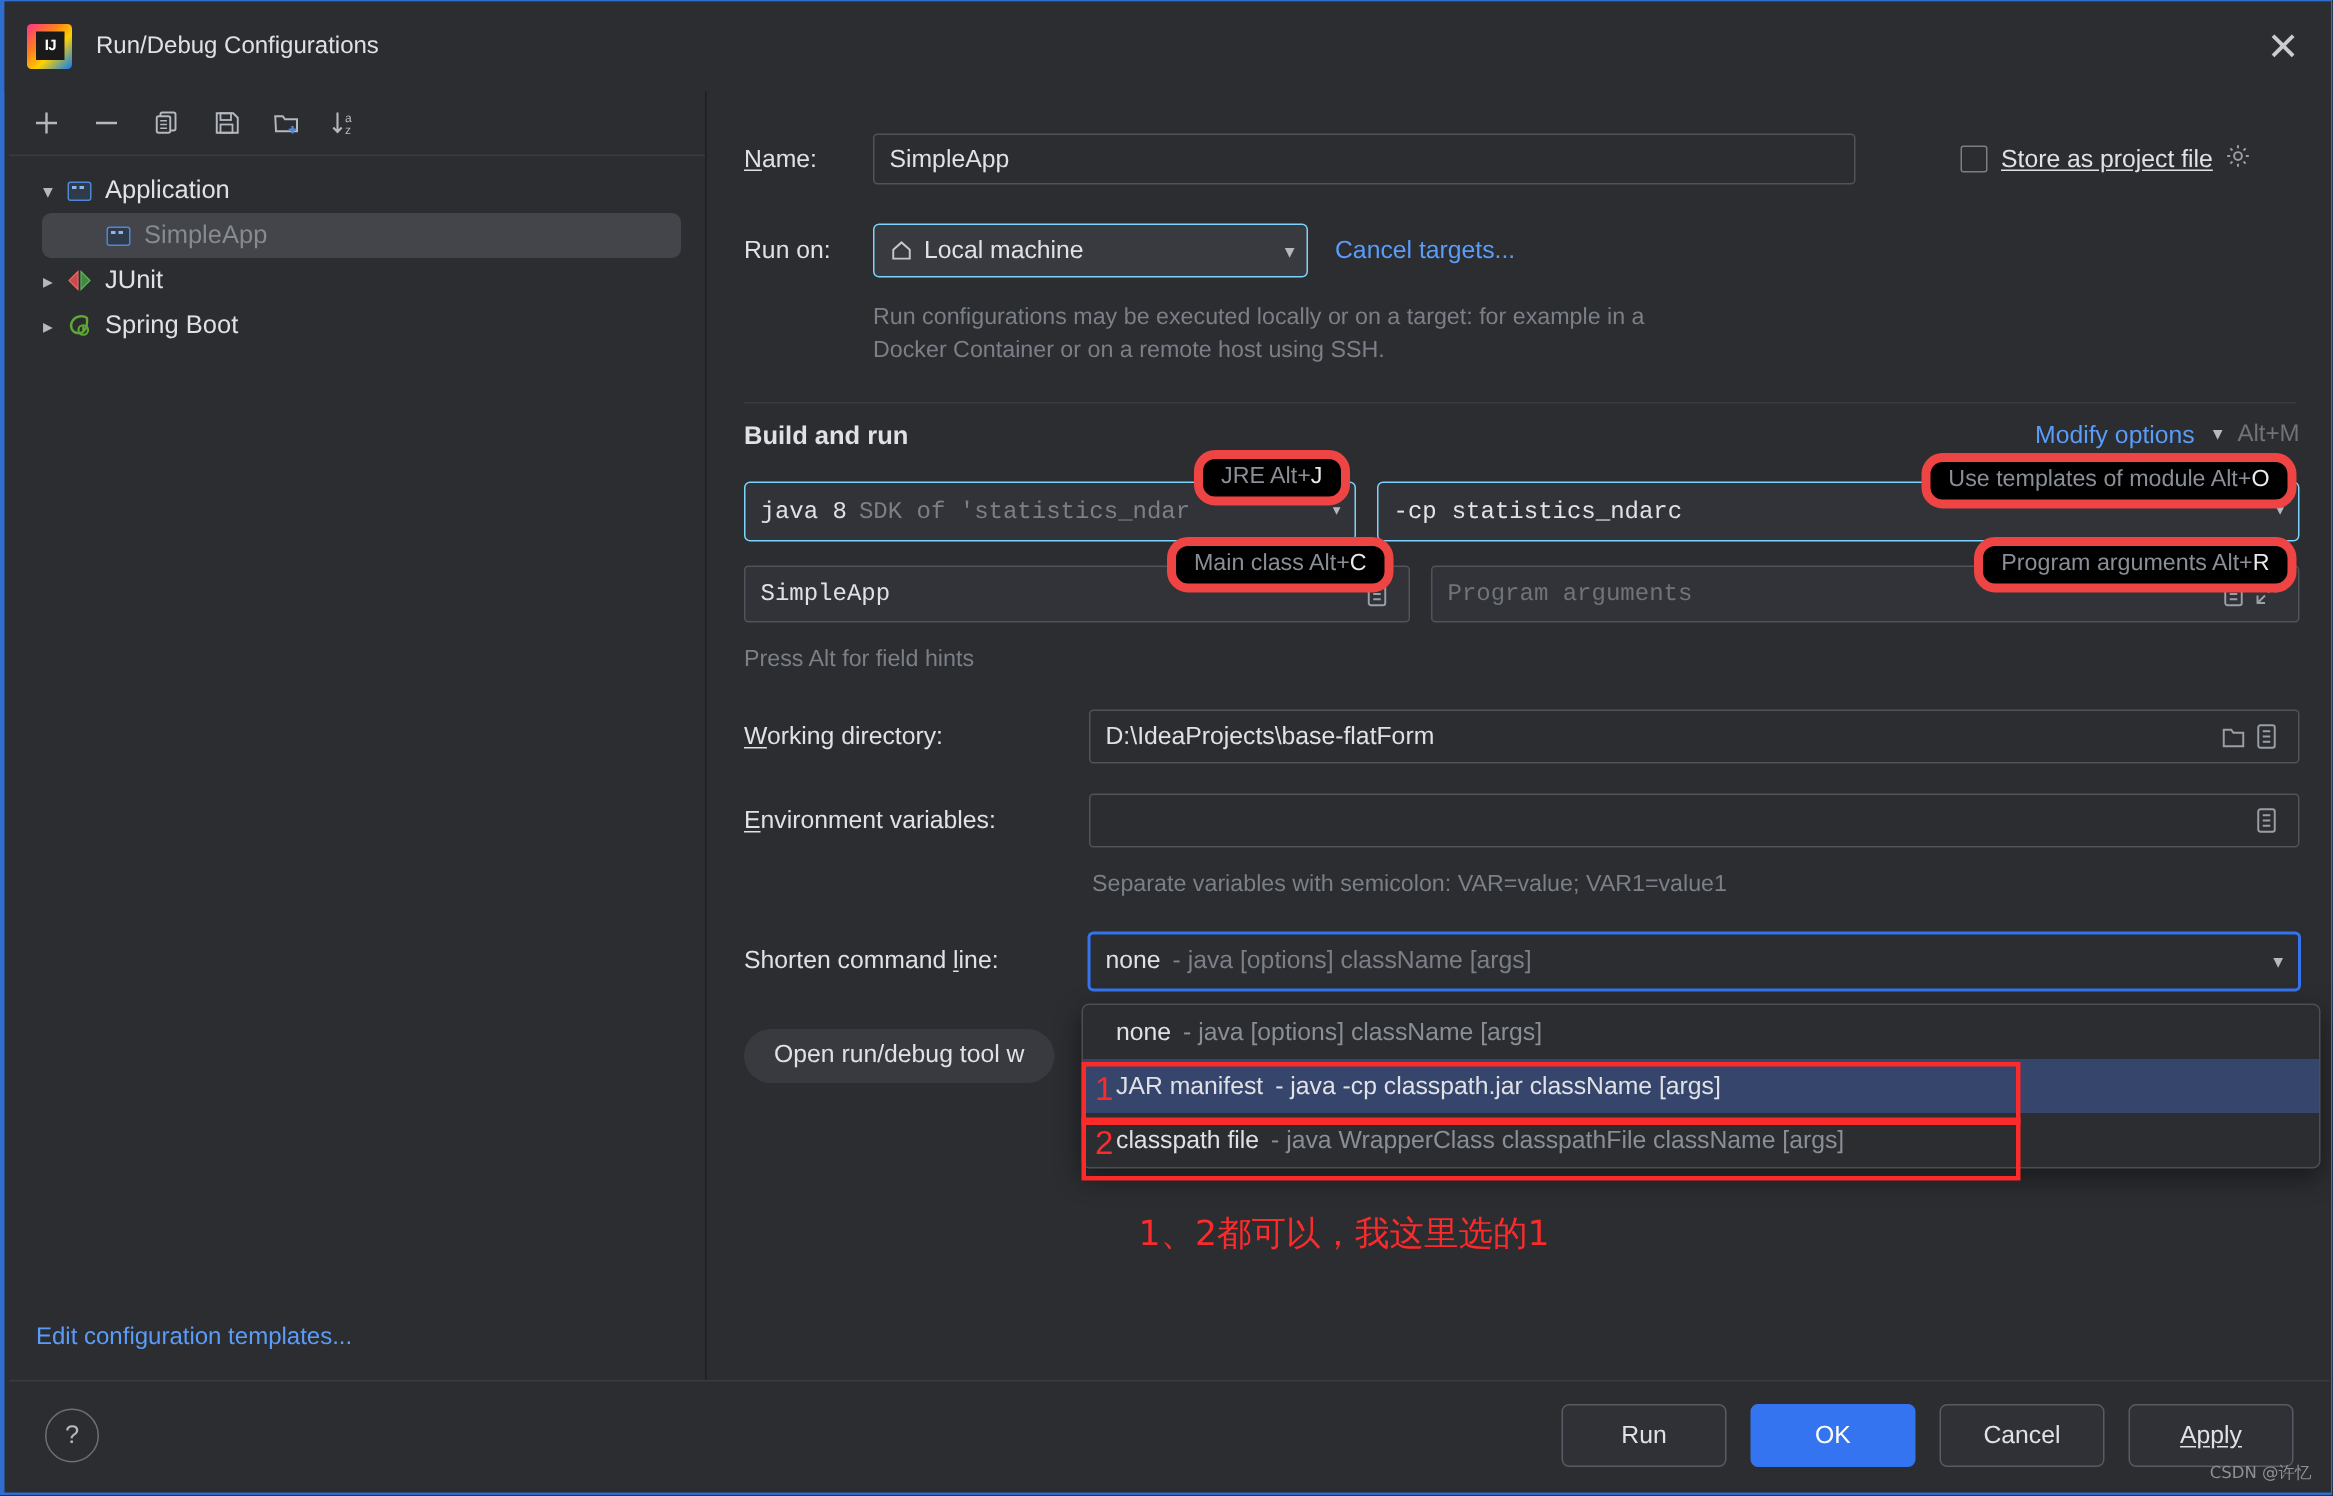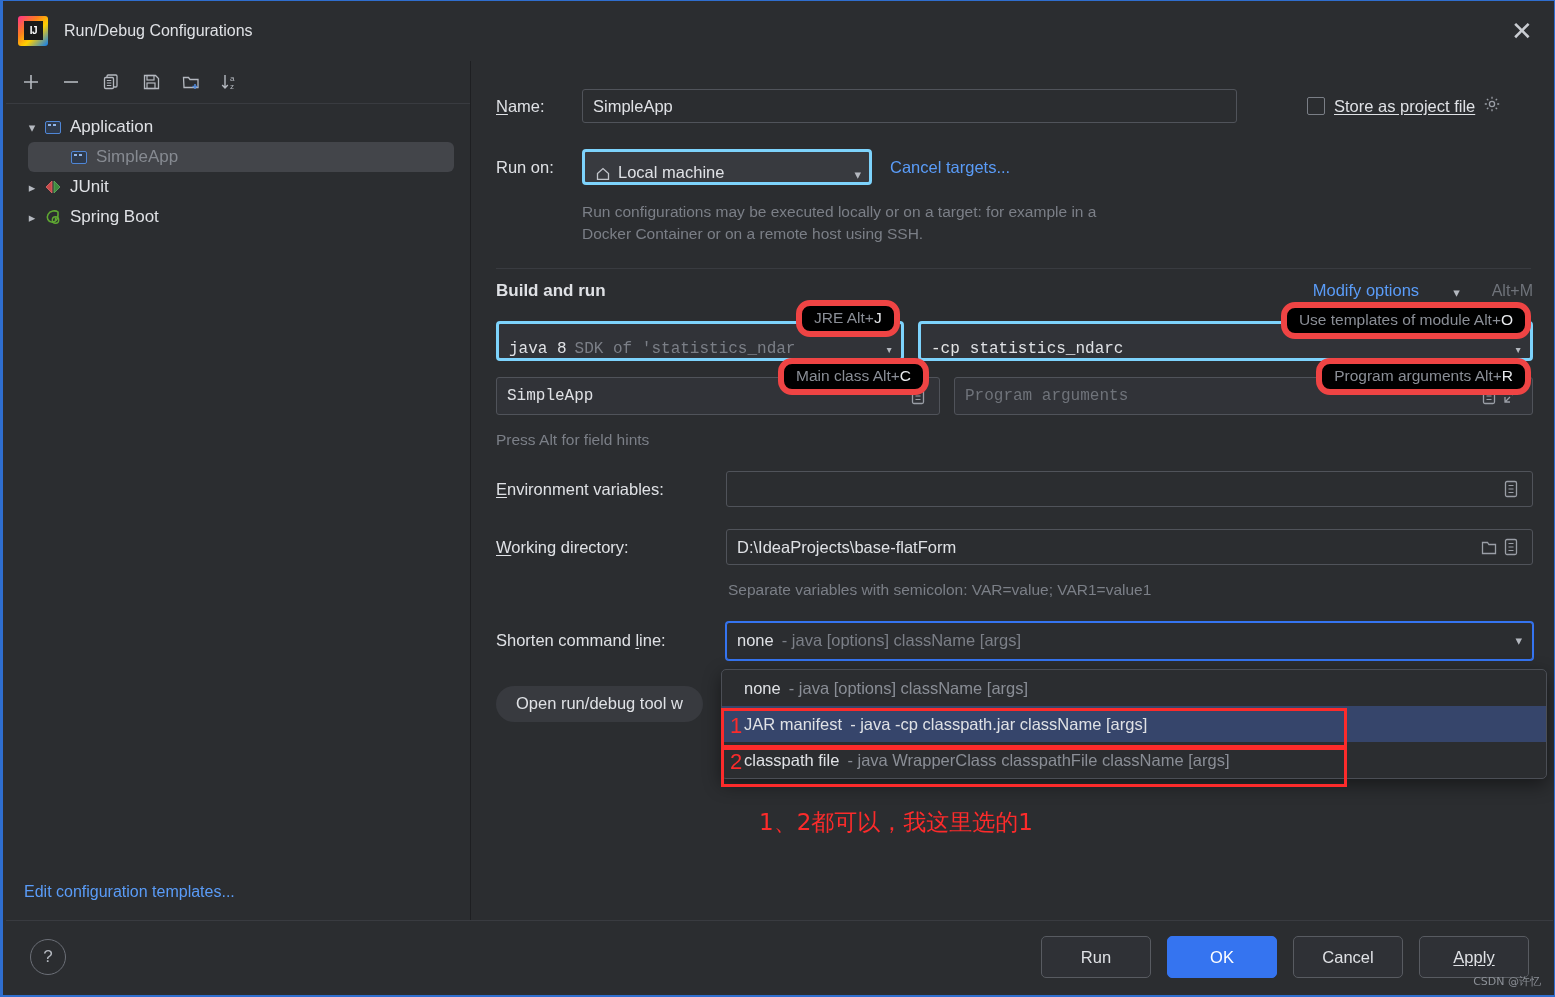--- a/index.html
+++ b/index.html
@@ -137,25 +137,25 @@
     height: 34px;
     display: flex; align-items: center;
     padding: 0 10px;
     box-sizing: border-box;
   }
   .tf.focus { border-color: #3574f0; box-shadow: 0 0 0 1px #3574f0; }
   .tf .ph { color: #6f737a; }
 
   .combo {
     background: #383a3f;
-    border: 3px solid #7dd3fc;
+    border: 1px solid #7dd3fc;
     border-radius: 4px;
     color: #dfe1e5; font-size: 16.5px;
     height: 36px;
-    display: flex; align-items: flex-end;
+    display: flex; align-items: center;
     padding: 0 8px 0 10px;
     box-sizing: border-box;
     cursor: pointer;
   }
   .caret { color: #b4b8bf; font-size: 13px; margin-left: auto; padding-left: 8px; }
 
   .link { color: #5a9cf8; font-size: 16.5px; cursor: pointer; }
   .hint { color: #7b7f87; font-size: 15.5px; line-height: 1.45; }
 
   .divider { height: 1px; background: #393b40; }
@@ -400,21 +400,21 @@
     </div>
 
     <div class="hint" style="margin-top:16px; margin-left:86px; max-width:540px;">Run configurations may be executed locally or on a target: for example in a Docker Container or on a remote host using SSH.</div>
 
     <div class="divider" style="margin-top:22px; margin-left:0; margin-right:2px;"></div>
 
     <div style="position:relative; margin-top:12px;">
 
       <div class="row">
         <div class="sec-title">Build and run</div>
-        <div style="margin-left:auto; display:flex; align-items:flex-end;gap:22px;">
+        <div style="margin-left:auto; display:flex; align-items:flex-start;">
           <span class="link">Modify options</span>
           <span class="caret" style="margin-left:4px;">▾</span>
           <span style="color:#6f737a; font-size:16px; margin-left:10px;">Alt+M</span>
         </div>
       </div>
 
       <div class="bubble" style="left:300px; top:19px;">
         <span>JRE Alt+</span><b>J</b>
       </div>
       <div class="bubble" style="right:2px; top:21px;">
@@ -463,51 +463,51 @@
             <svg width="18" height="18" viewBox="0 0 18 18">
                 <path d="M10 3h5v5M15 3l-5 5M8 15H3v-5M3 15l5-5" stroke="#9a9ea6" stroke-width="1.3" fill="none"></path>
               </svg>
           </span>
         </div>
       </div>
 
       <div class="hint" style="margin-top:14px;">Press Alt for field hints</div>
     </div>
 
+    <div class="row" style="margin-top:22px;">
+      <div class="lbl" style="width:230px;"><span class="u">W</span>orking directory:</div>
+      <div class="tf" style="flex:1; height:36px;">
+        <span>D:\IdeaProjects\base-flatForm</span>
+        <span class="fieldbtn" style="margin-left:auto;">
+          <svg width="18" height="18" viewBox="0 0 18 18">
+              <path d="M2.5 4.5h5l1.4 2h6.6v9h-13z" fill="none" stroke="#9a9ea6" stroke-width="1.3"></path>
+            </svg>
+        </span>
+        <span class="fieldbtn">
+          <svg width="16" height="18" viewBox="0 0 16 18">
+              <rect x="2.5" y="1.5" width="11" height="15" rx="1.5" fill="none" stroke="#9a9ea6" stroke-width="1.3"></rect>
+              <path d="M5.5 5.5h5M5.5 9h5M5.5 12.5h5" stroke="#9a9ea6" stroke-width="1.2"></path>
+            </svg>
+        </span>
+      </div>
+    </div>
+
     <div class="row" style="margin-top:20px;">
       <div class="lbl" style="width:230px;"><span class="u">E</span>nvironment variables:</div>
       <div class="tf" style="flex:1; height:36px;">
         <span></span>
         <span class="fieldbtn" style="margin-left:auto;">
           <svg width="16" height="18" viewBox="0 0 16 18">
               <rect x="2.5" y="1.5" width="11" height="15" rx="1.5" fill="none" stroke="#9a9ea6" stroke-width="1.3"></rect>
               <path d="M5.5 5.5h5M5.5 9h5M5.5 12.5h5" stroke="#9a9ea6" stroke-width="1.2"></path>
             </svg>
         </span>
       </div>
     </div>
 
-    <div class="row" style="margin-top:22px;">
-      <div class="lbl" style="width:230px;"><span class="u">W</span>orking directory:</div>
-      <div class="tf" style="flex:1; height:36px;">
-        <span>D:\IdeaProjects\base-flatForm</span>
-        <span class="fieldbtn" style="margin-left:auto;">
-          <svg width="18" height="18" viewBox="0 0 18 18">
-              <path d="M2.5 4.5h5l1.4 2h6.6v9h-13z" fill="none" stroke="#9a9ea6" stroke-width="1.3"></path>
-            </svg>
-        </span>
-        <span class="fieldbtn">
-          <svg width="16" height="18" viewBox="0 0 16 18">
-              <rect x="2.5" y="1.5" width="11" height="15" rx="1.5" fill="none" stroke="#9a9ea6" stroke-width="1.3"></rect>
-              <path d="M5.5 5.5h5M5.5 9h5M5.5 12.5h5" stroke="#9a9ea6" stroke-width="1.2"></path>
-            </svg>
-        </span>
-      </div>
-    </div>
-
     <div class="hint" style="margin-top:14px; margin-left:232px;">Separate variables with semicolon: VAR=value; VAR1=value1</div>
 
     <div class="row" style="margin-top:20px;">
       <div class="lbl" style="width:230px;">Shorten command <span class="u">l</span>ine:</div>
       <div class="tf focus" style="flex:1; height:38px; background:#2b2d30;">
         <span style="color:#dfe1e5;">none</span>
         <span style="color:#7b7f87; margin-left:8px;">- java [options] className [args]</span>
         <span class="caret">▾</span>
       </div>
     </div>

